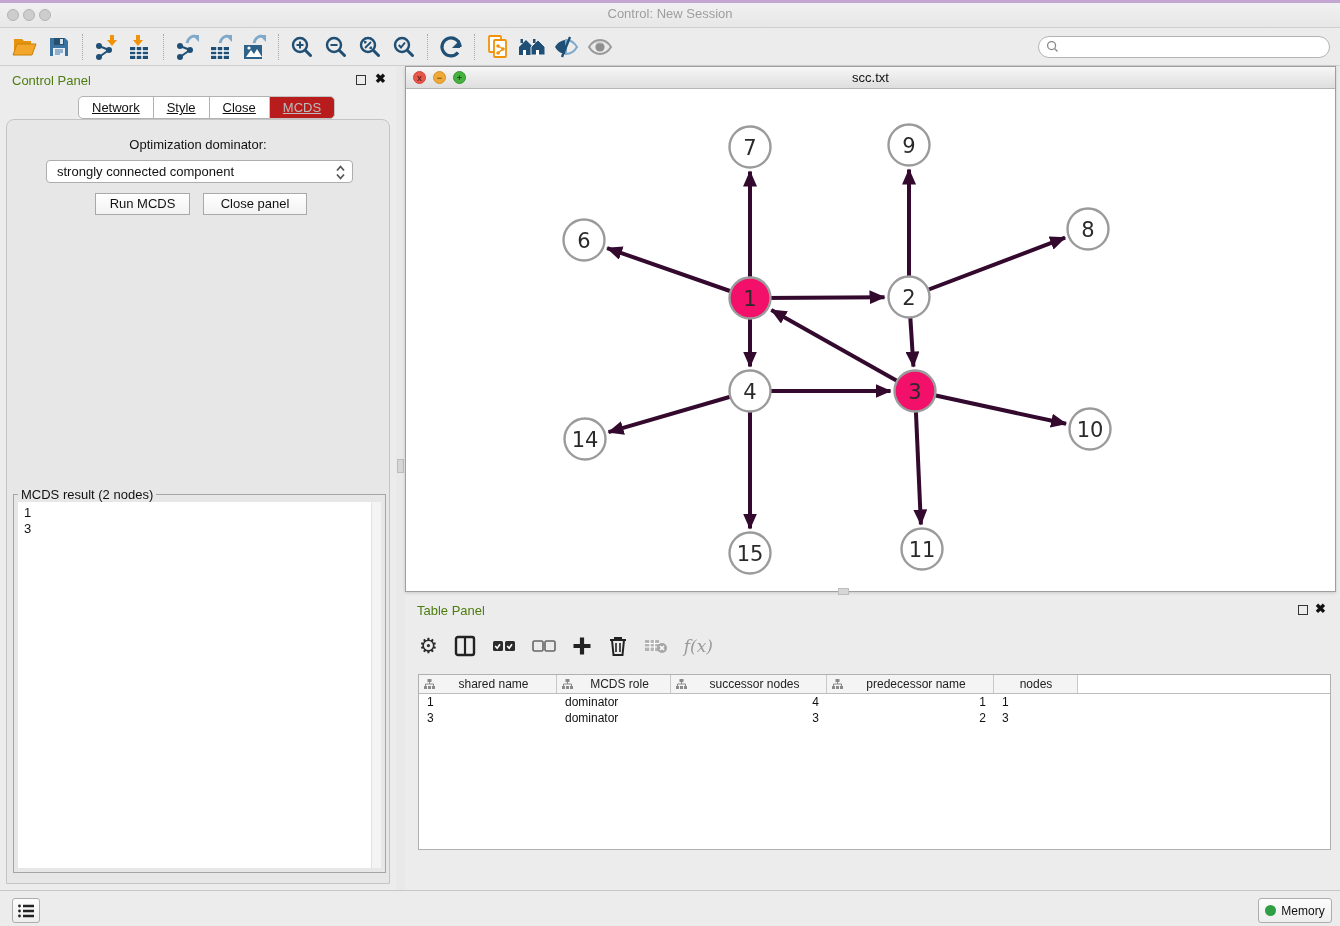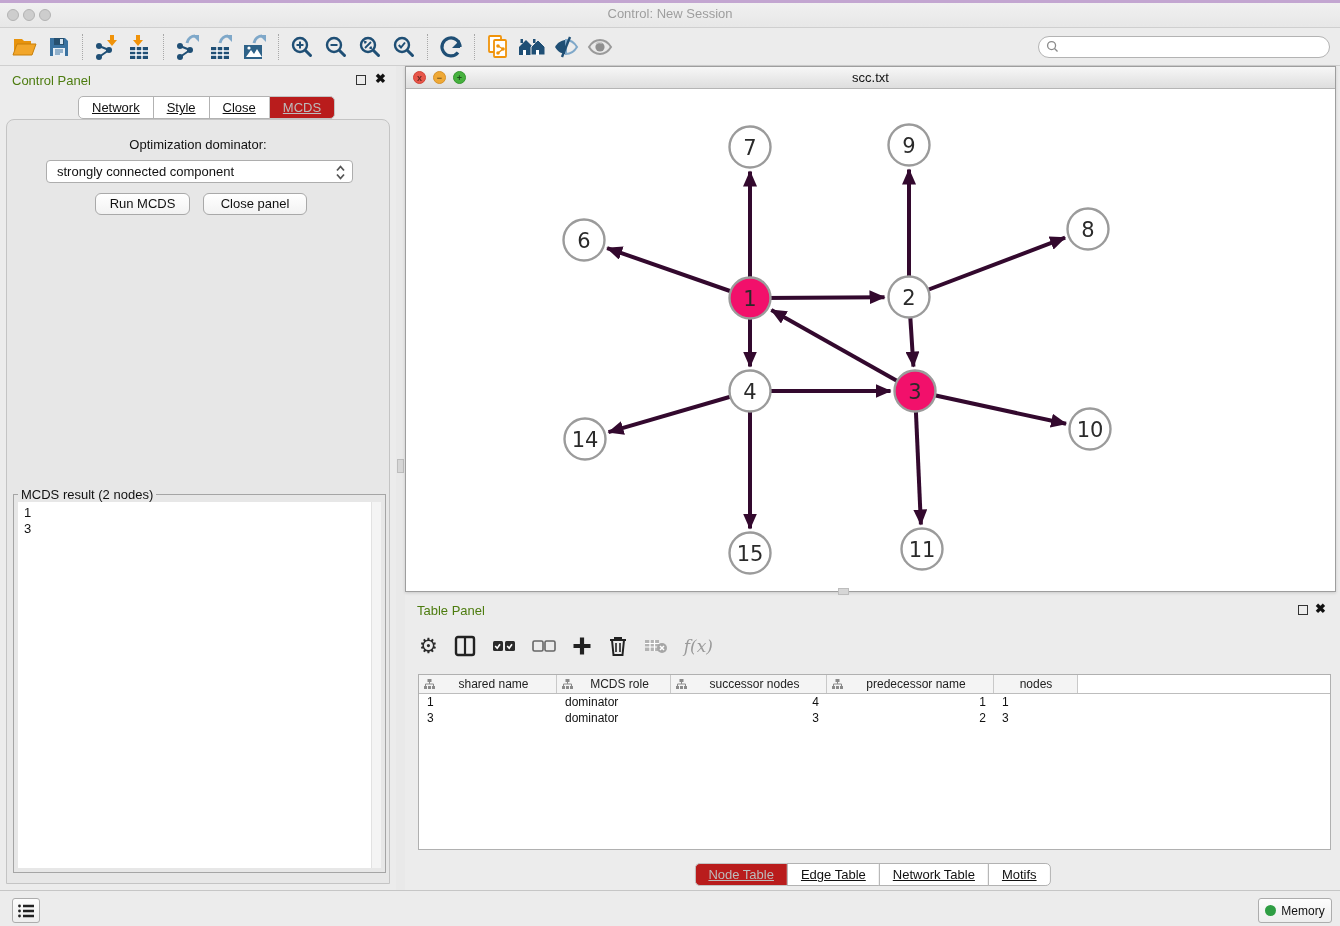--- a/index.html
+++ b/index.html
@@ -40,21 +40,21 @@
   .tab.selected { background:#b91c1c; color:#bcbcbc; border-color:#c3c3c3; }
 
   .cp-content { position:absolute; left:6px; top:53px; width:384px; height:765px;
     background:#e7e7e7; border:1px solid #c4c4c4; border-radius:8px 8px 0 0; }
   .opt-label { position:absolute; left:0; width:100%; top:17px; text-align:center; font-size:13px; color:#111; }
   .criterion-select { position:absolute; left:39px; top:40px; width:307px; height:23px; background:#fff;
     border:1px solid #adadad; border-radius:4px; display:flex; align-items:center; font-size:13px; color:#111;
     padding-left:10px; }
   .stepper { position:absolute; right:6px; top:3px; }
   .btn { position:absolute; height:22px; background:linear-gradient(#ffffff,#f2f2f2); border:1px solid #a9a9a9;
-    border-radius:6px; font-size:13px; color:#111; text-align:center; line-height:20px; }
+    border-radius:0; font-size:13px; color:#111; text-align:center; line-height:20px; }
   .run-btn { left:88px; top:73px; width:95px; }
   .closepanel-btn { left:196px; top:73px; width:104px; }
 
   .mcds-fieldset { position:absolute; left:6px; top:374px; width:373px; height:379px;
     border:1px solid #a5a5a5; background:#e7e7e7; }
   .mcds-legend { position:absolute; left:4px; top:-8px; background:#e7e7e7; padding:0 3px; font-size:13px; color:#111; }
   .mcds-text { position:absolute; left:4px; top:7px; right:14px; bottom:4px; background:#fff;
     font-size:13px; color:#111; padding:3px 6px; line-height:16px; }
   .mcds-scroll { position:absolute; top:7px; right:4px; width:10px; bottom:4px; background:#f4f4f4; border-left:1px solid #e2e2e2; }
 
@@ -486,26 +486,20 @@
         </div>
         <div class="ntable-row">
           <div class="td-cell" style="width: 138px; text-align: left;">3</div>
           <div class="td-cell" style="width: 114px; text-align: left;">dominator</div>
           <div class="td-cell" style="width: 156px; text-align: right;">3</div>
           <div class="td-cell" style="width: 167px; text-align: right;">2</div>
           <div class="td-cell" style="width: 84px; text-align: left;">3</div>
         </div>
       </div>
   </div>
-  <div class="tabrow tp-tabs" id="tp-tabs">
-      <span class="tab selected">Node Table</span>
-      <span class="tab">Edge Table</span>
-      <span class="tab">Network Table</span>
-      <span class="tab">Motifs</span>
-    </div>
 </div>
 
 <div class="statusbar">
   <div class="sb-btn tasklist-btn">
     <svg width="18" height="16" viewBox="0 0 18 16">
         <circle cx="2.5" cy="3" r="1.4" fill="#222"></circle>
         <circle cx="2.5" cy="8" r="1.4" fill="#222"></circle>
         <circle cx="2.5" cy="13" r="1.4" fill="#222"></circle>
         <path d="M6 3h11M6 8h11M6 13h11" stroke="#222" stroke-width="2.4"></path>
       </svg>

